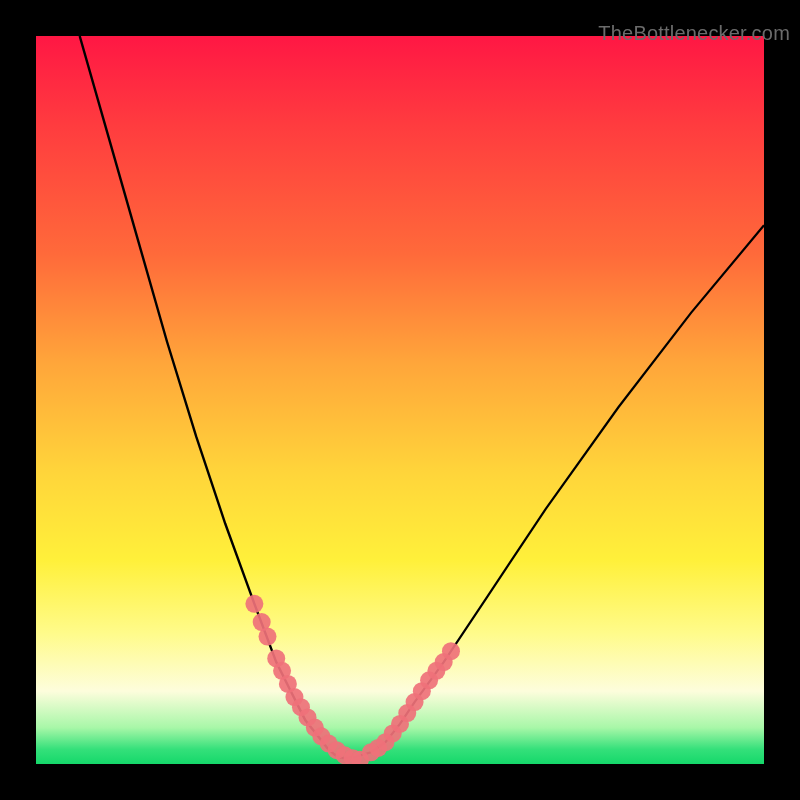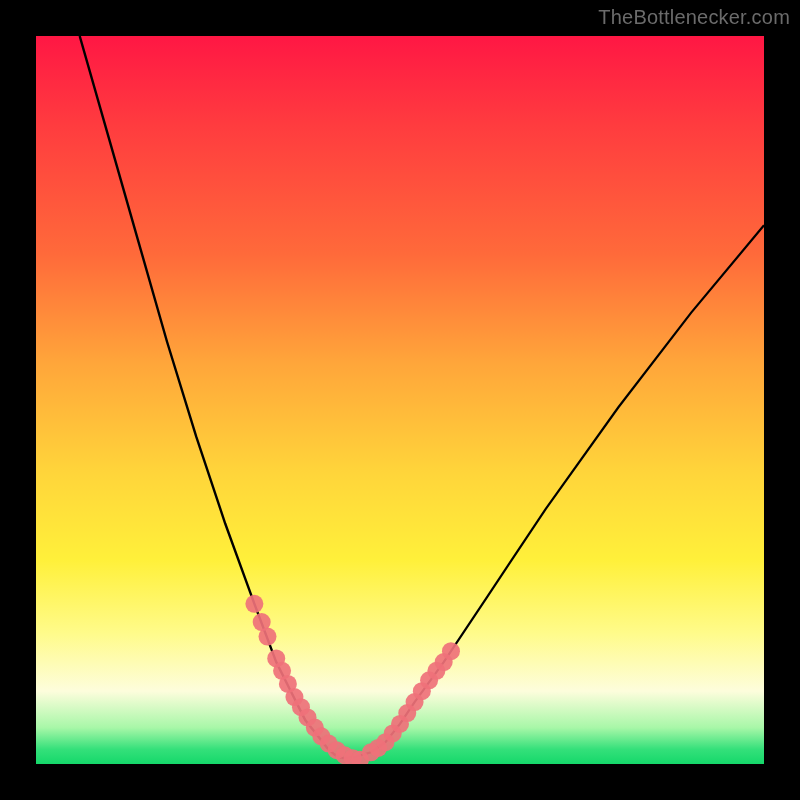--- a/index.html
+++ b/index.html
@@ -43,21 +43,21 @@
   }
   .curve-svg {
     position: absolute;
     left: 0;
     top: 0;
     width: 728px;
     height: 728px;
   }
   .tag {
     position: absolute;
-    top: 6px;
+    top: 22px;
     right: 10px;
     color: #6b6b6b;
     font-size: 20px;
     letter-spacing: 0.2px;
     user-select: none;
   }
 </style>
 </head>
 <body>
 

